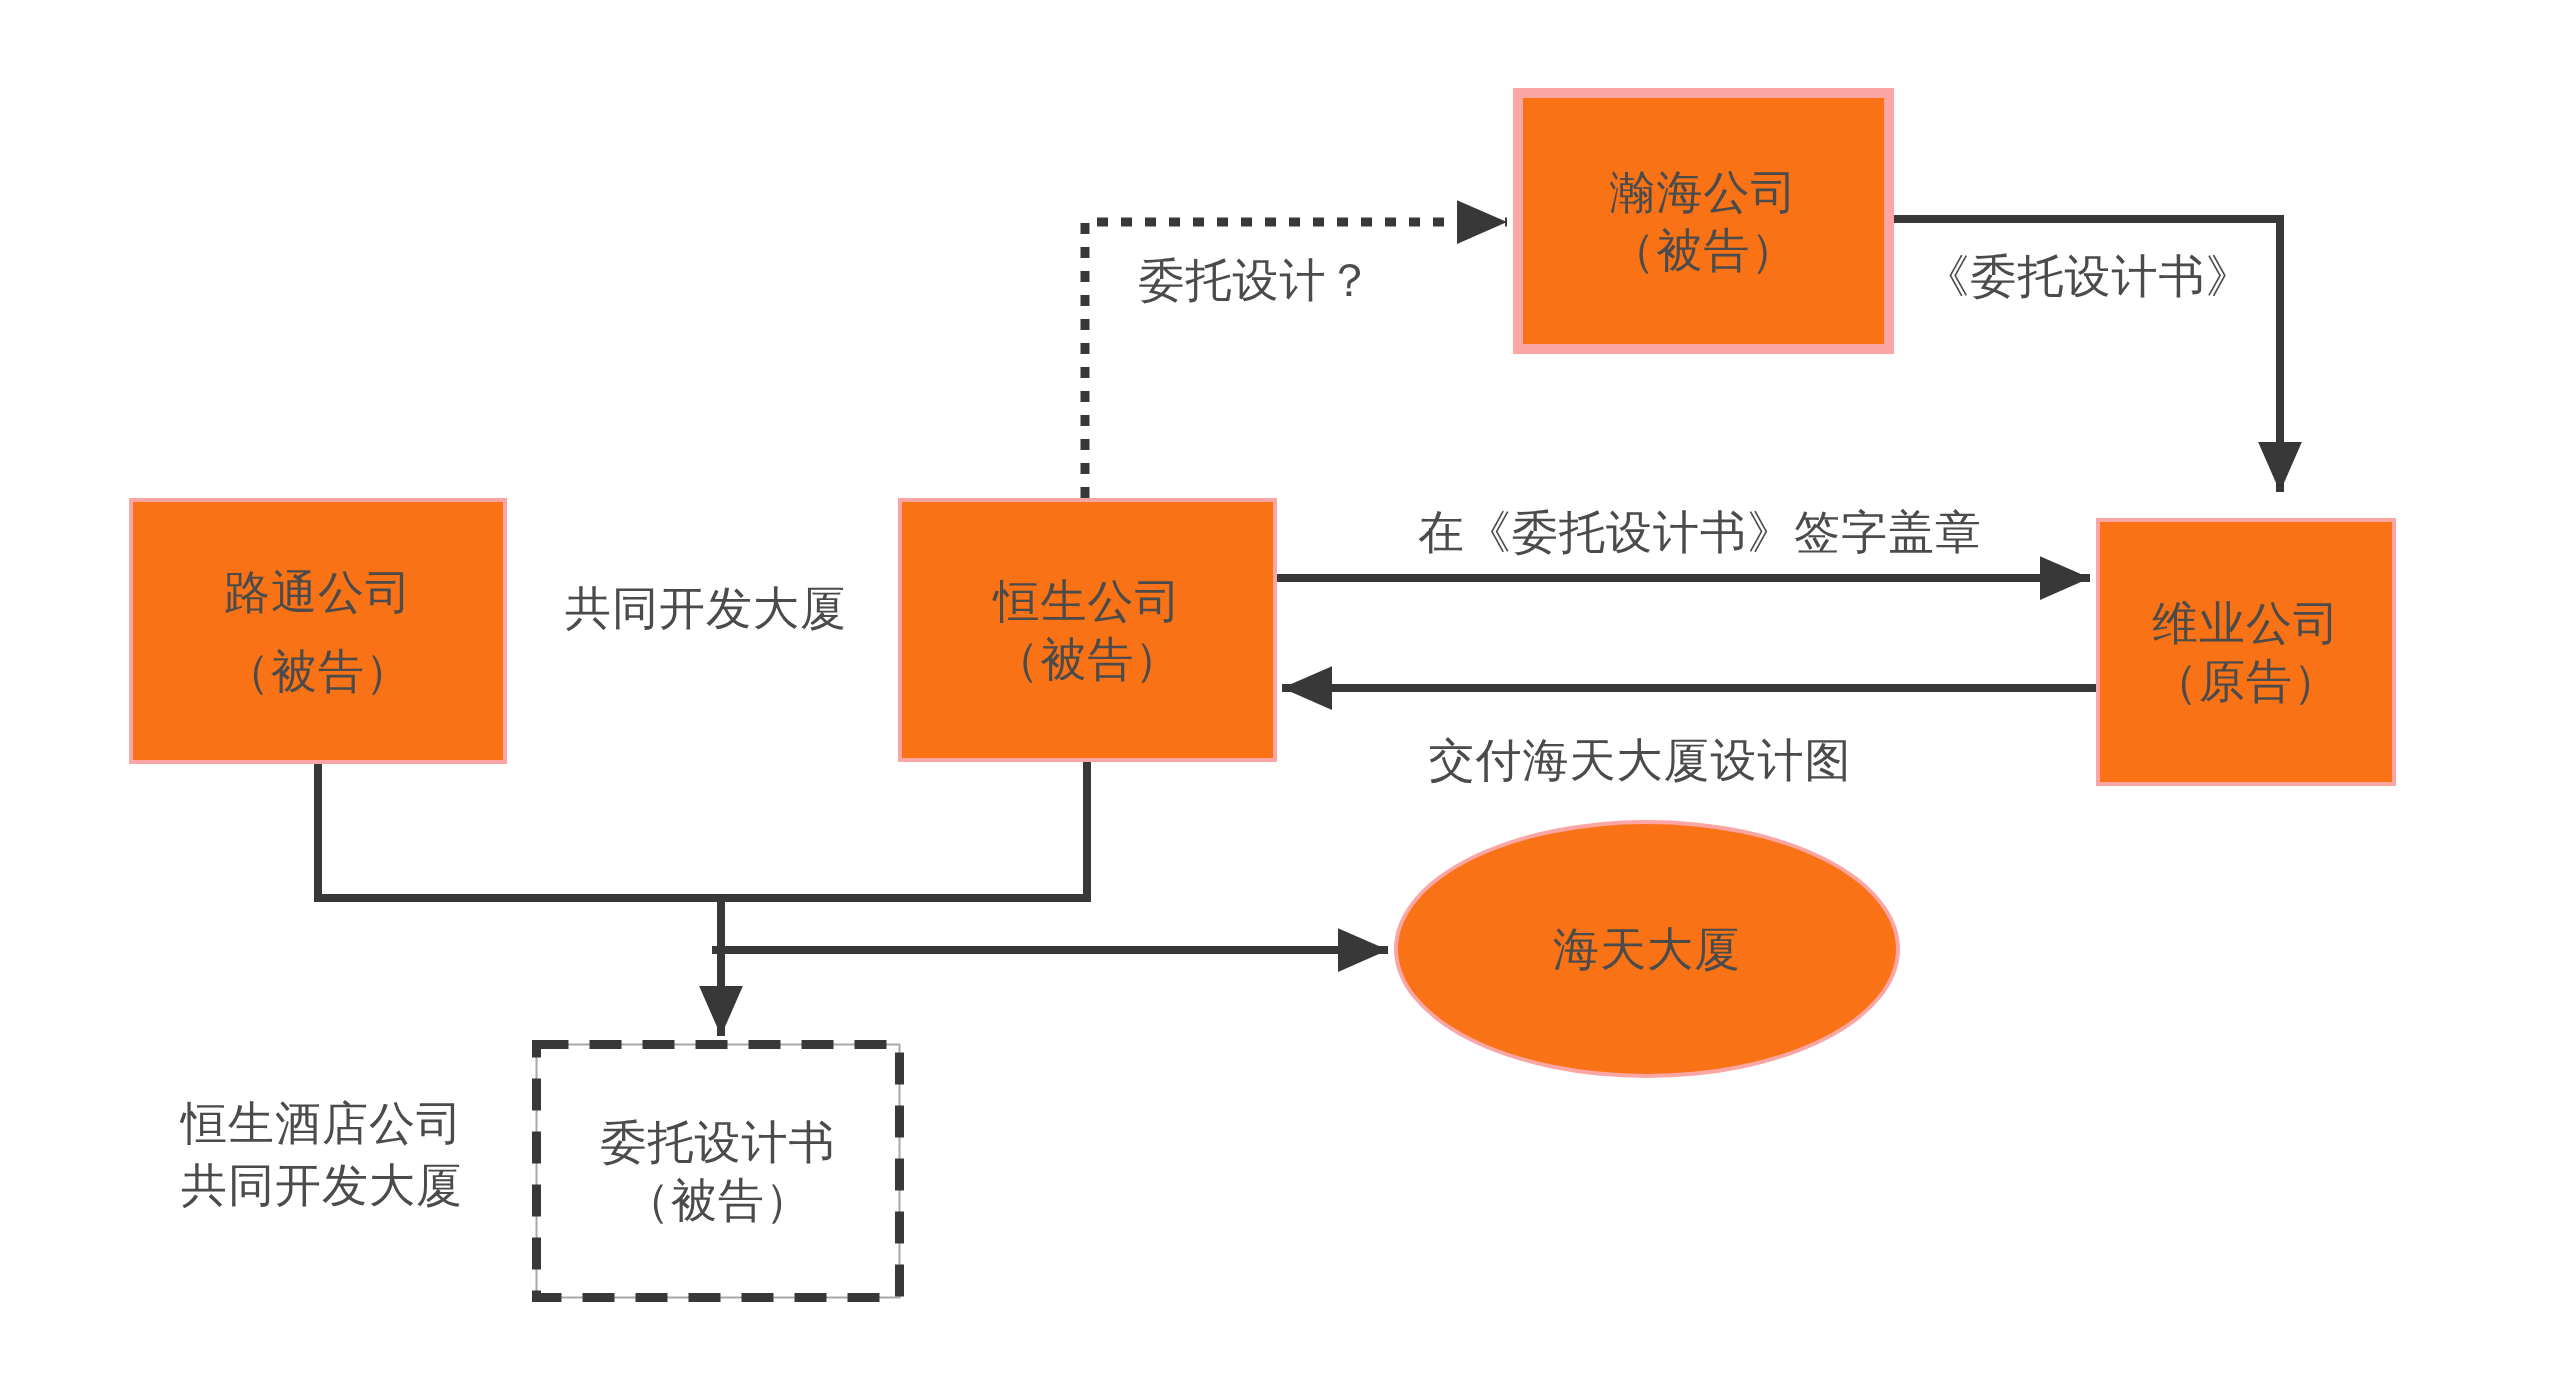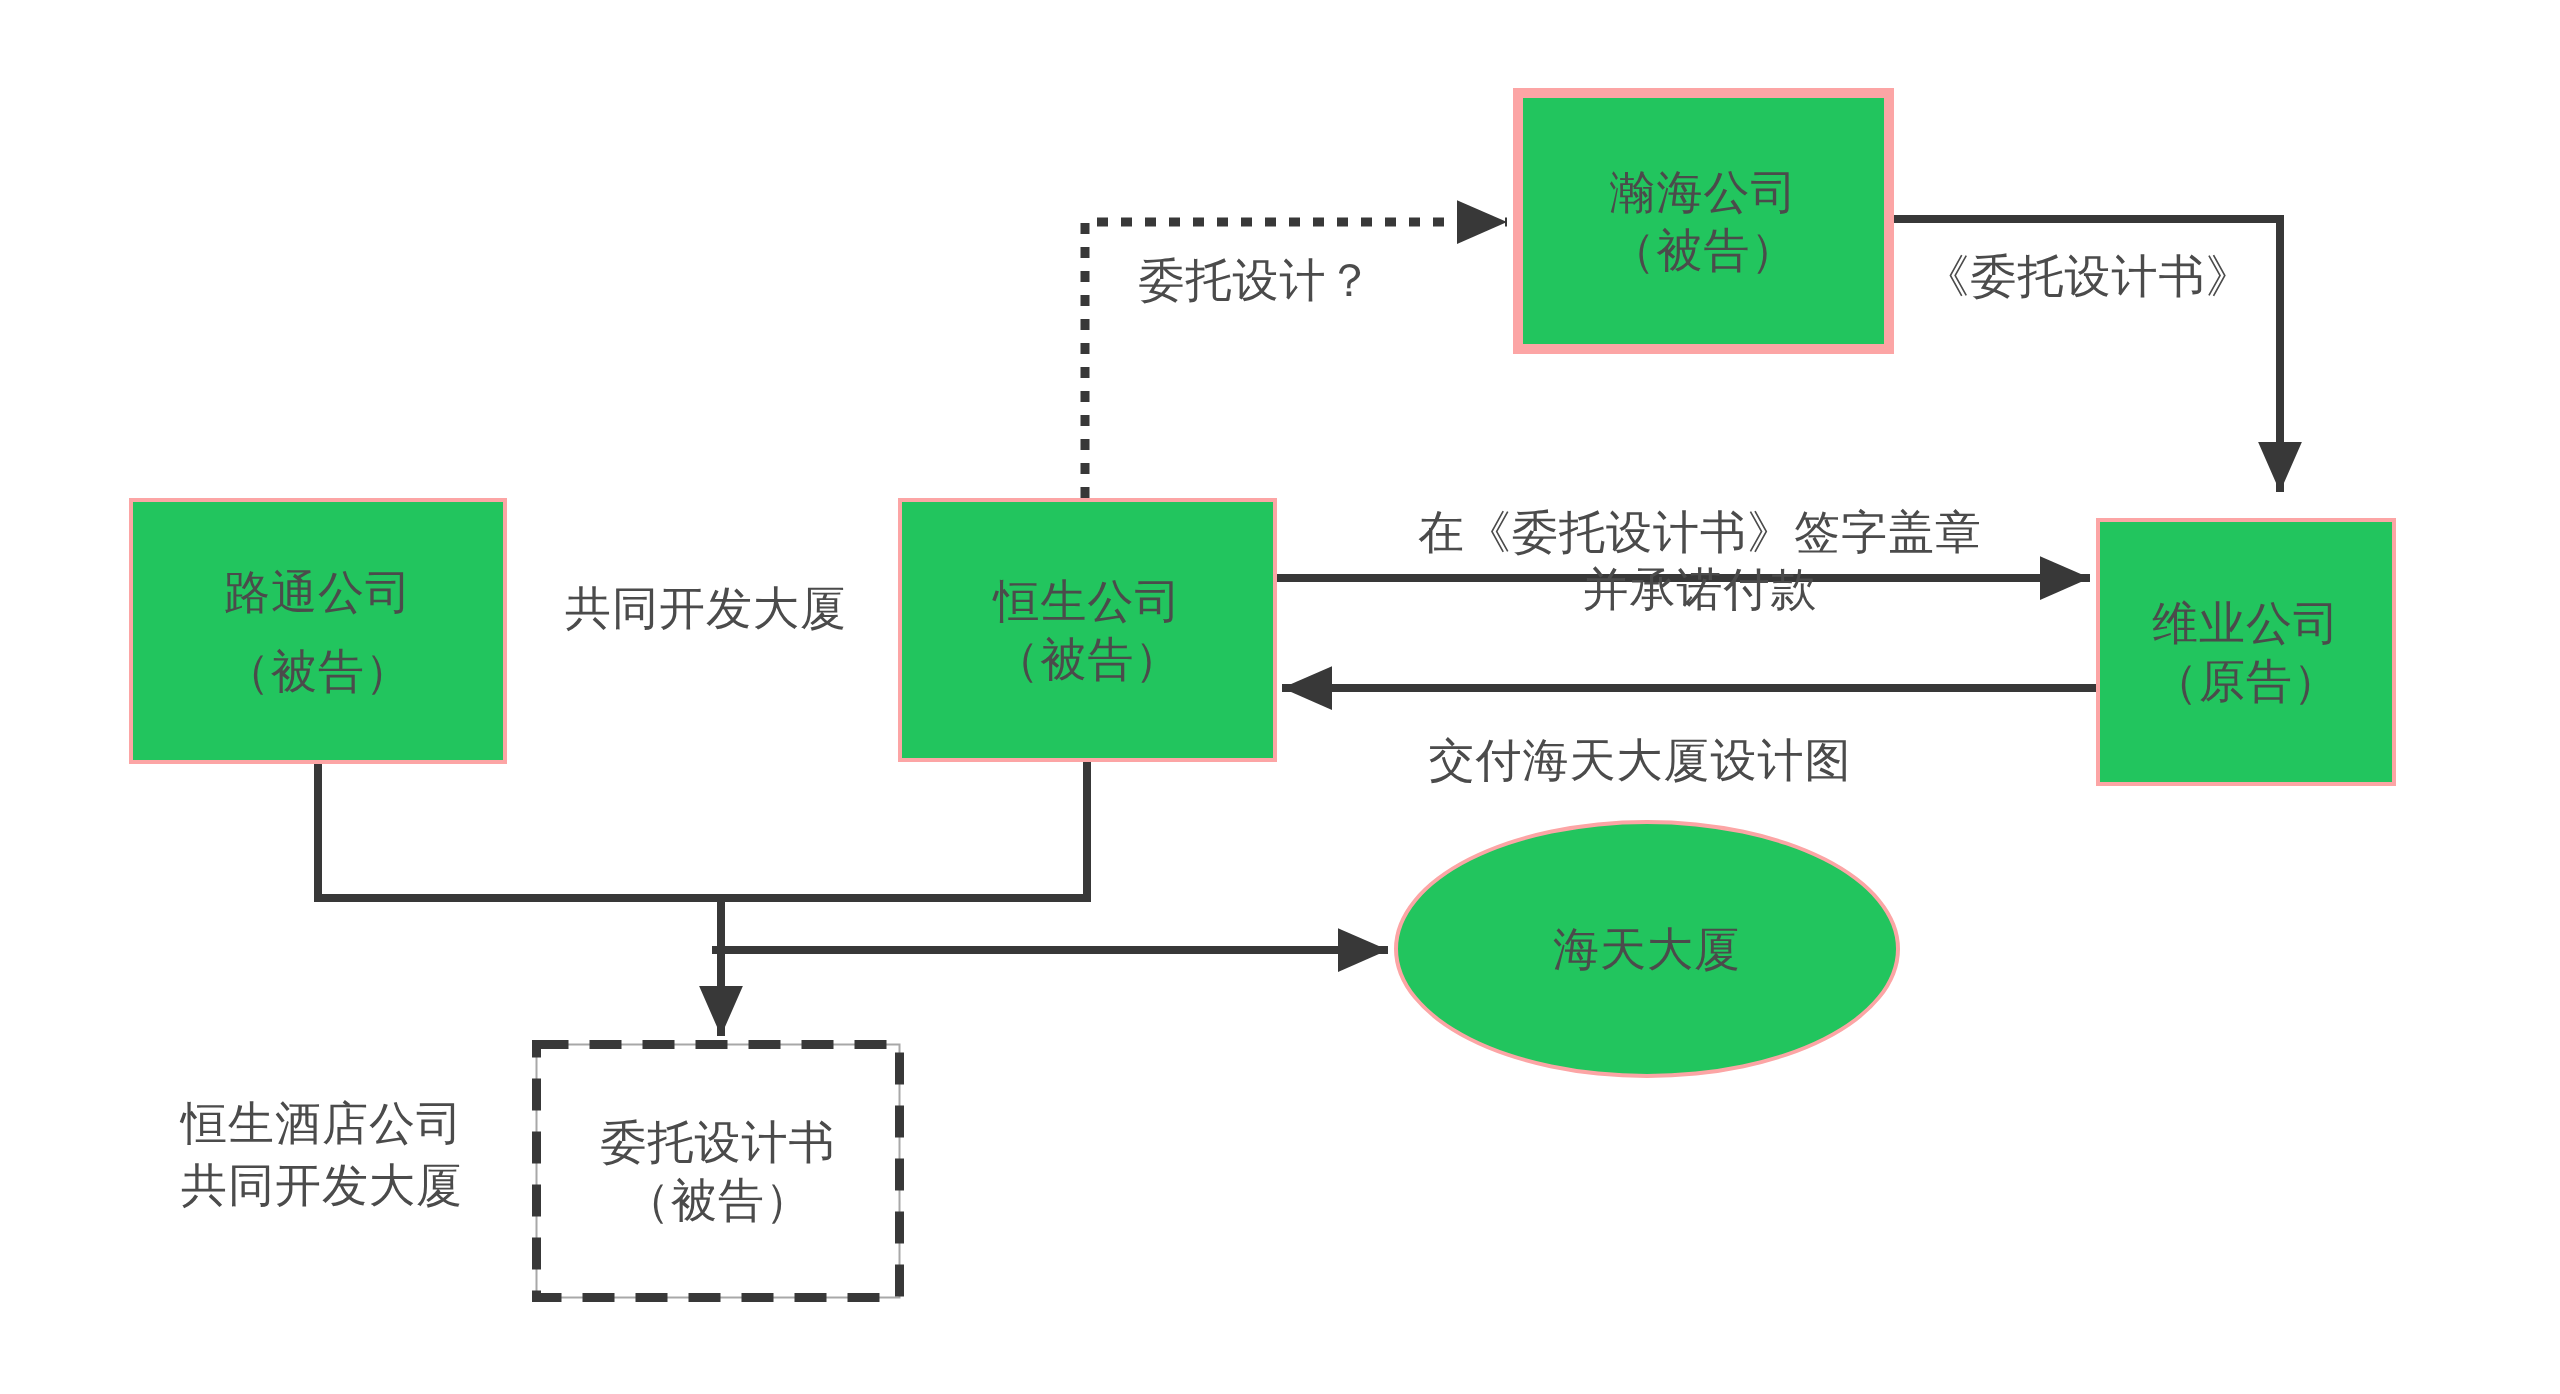--- a/index.html
+++ b/index.html
@@ -18,21 +18,21 @@
     left: 0; top: 0;
     width: 2560px; height: 1394px;
   }
   .node {
     position: absolute;
     display: flex;
     flex-direction: column;
     align-items: center;
     justify-content: center;
     border: 4px solid #fca5a5;
-    background: #22c55e;
+    background: #f97316;
     font-size: 46px;
     line-height: 58px;
     text-align: center;
     letter-spacing: 1px;
     white-space: nowrap;
   }
   .node.no-border { border: none; background: transparent; }
   .node.thick { border-width: 10px; }
   .node.ellipse { border-radius: 50%; }
   #node-lutong     { left: 129px;  top: 498px; width: 378px; height: 266px; gap: 21px; }
@@ -123,21 +123,20 @@
   <div class="flabel" id="label-question">
     <div>委托设计？</div>
   </div>
 
   <div class="flabel" id="label-design-doc">
     <div>《委托设计书》</div>
   </div>
 
   <div class="flabel" id="label-sign">
     <div>在《委托设计书》签字盖章</div>
-    <div>并承诺付款</div>
   </div>
 
   <div class="flabel" id="label-deliver">
     <div>交付海天大厦设计图</div>
   </div>
 
   <div class="flabel" id="label-shareholder">
     <div>恒生酒店公司</div>
     <div>共同开发大厦</div>
   </div>

